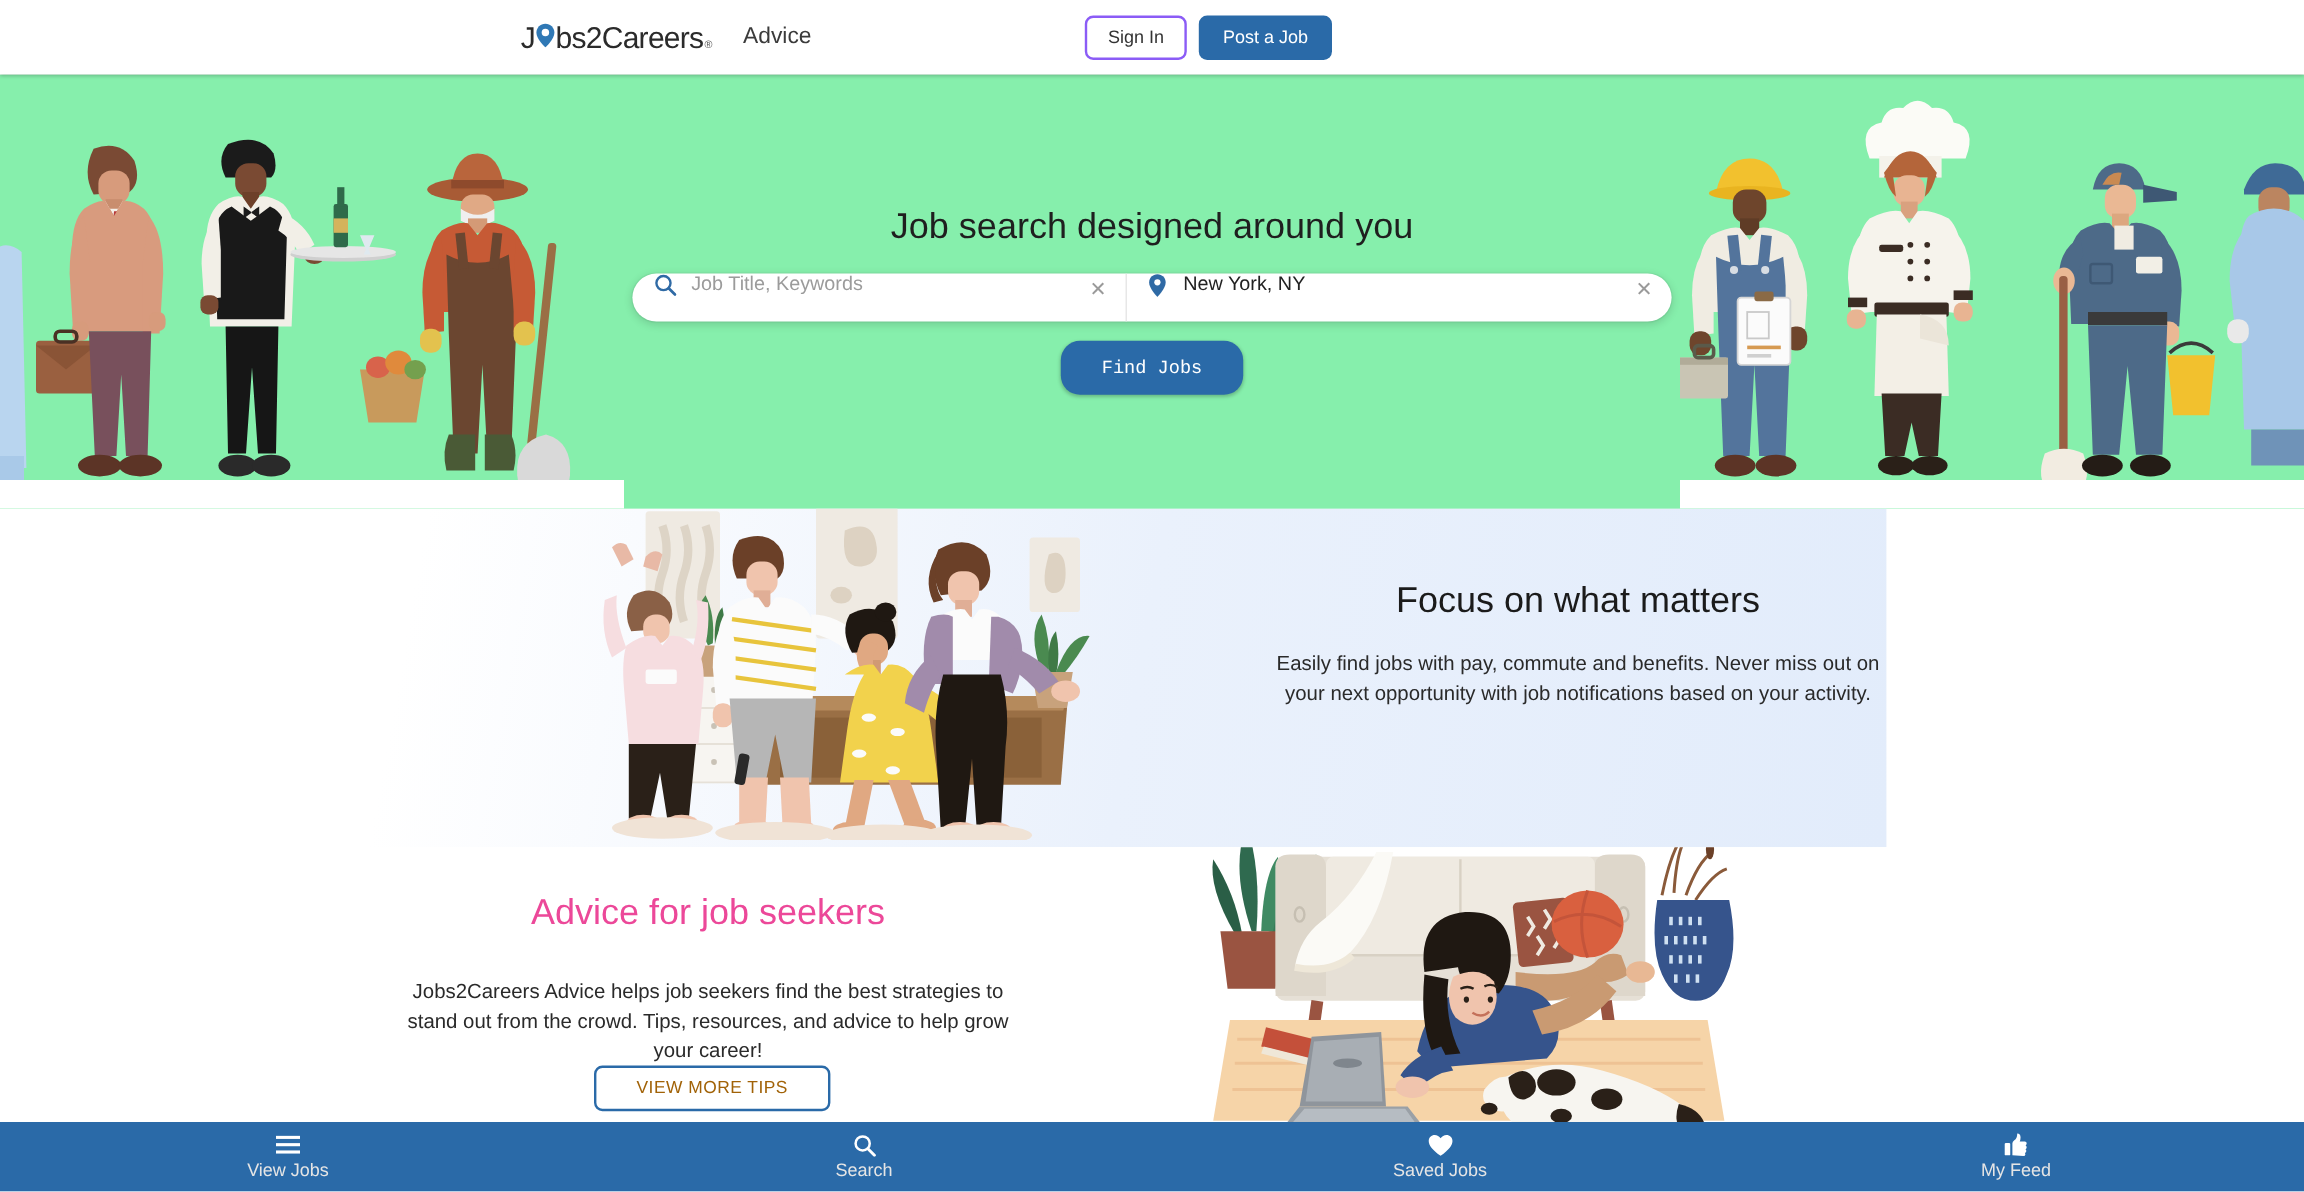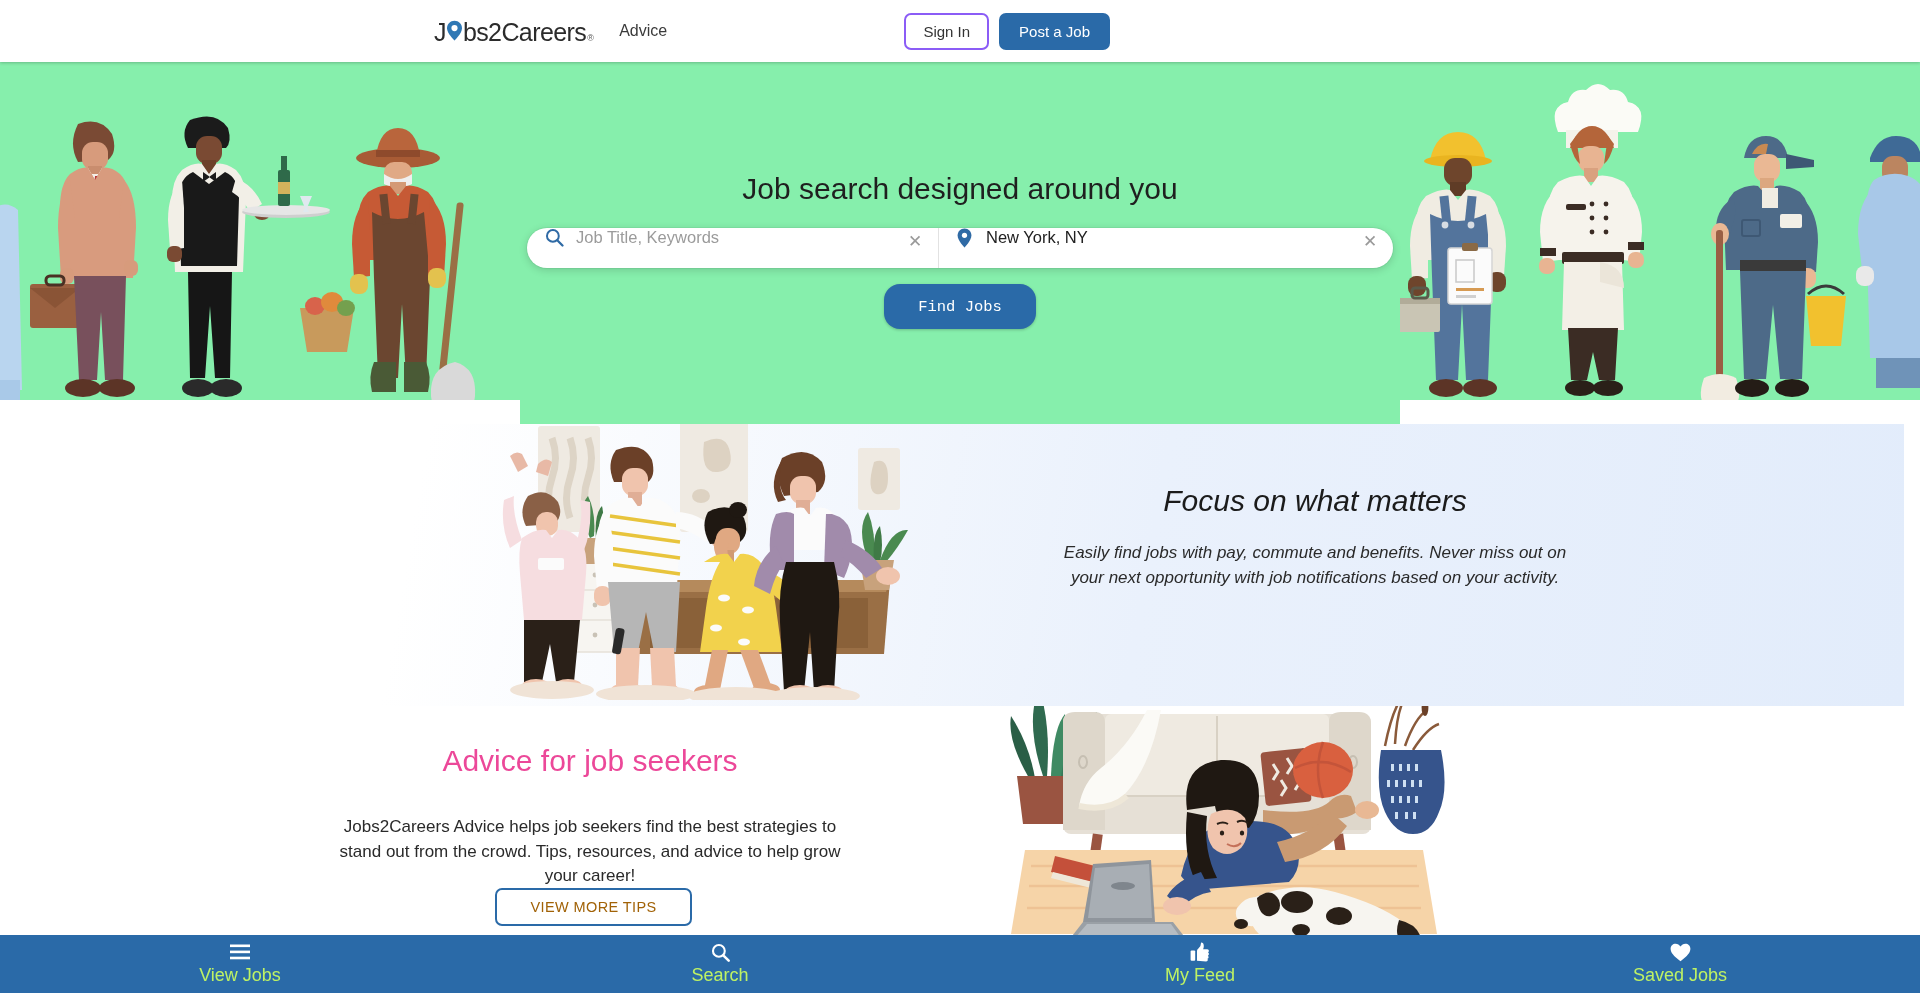--- a/index.html
+++ b/index.html
@@ -19,21 +19,21 @@
     box-shadow: 0 1px 3px rgba(0,0,0,0.22);
     z-index: 40;
   }
   .hdr-left { position: absolute; left: 434px; top: 0; height: 62px; display: flex; align-items: center; gap: 26px; }
   .logo { display: flex; align-items: baseline; font-size: 25px; letter-spacing: -0.6px; color: #2b2b2b; font-weight: 400; position: relative; }
   .logo .lg-j { font-size: 25px; }
   .logo .pin-o { position: relative; display: inline-block; width: 17px; height: 25px; }
   .logo .pin-o svg { position: absolute; left: 0; top: 4px; }
   .logo .lg-rest { font-size: 25px; }
   .logo .tm { font-size: 9px; vertical-align: super; color: #555; margin-left: 1px; }
-  .nav-advice { font-size: 16px; color: #3b3b3b; cursor: pointer; }
+  .nav-advice { font-size: 19px; color: #3b3b3b; cursor: pointer; }
 
   .hdr-right { position: absolute; right: 0; top: 0; height: 62px; display: flex; align-items: center; gap: 10px; padding-right: 810px; }
   .btn-signin {
     border: 2px solid #8b5cf6; color: #333; background: #fff;
     border-radius: 7px; font-size: 15px; padding: 8px 17px; cursor: pointer;
     font-family: "Liberation Sans", sans-serif;
   }
   .btn-post {
     border: none; background: #2a6aa8; color: #fff;
     border-radius: 7px; font-size: 15px; padding: 10px 20px; cursor: pointer;
@@ -76,24 +76,23 @@
     box-shadow: 0 1px 3px rgba(0,0,0,0.22);
   }
 
   
   .crowd { position: absolute; top: 0; height: 362px; pointer-events: none; }
   .crowd.left { left: 0; width: 520px; }
   .crowd.right { right: 0; width: 520px; }
 
   
   .focus {
-    position: absolute; top: 424px; left: 0; width: 1904px; height: 282px;
+    position: absolute; top: 424px; left: 0; width: 1572px; height: 282px;
     background: linear-gradient(100deg, #ffffff 0%, #ffffff 22%, #eaf1fc 60%, #e2ecfb 100%);
     overflow: hidden;
-    font-style: italic;
   }
   .focus-art { position: absolute; left: 490px; top: -4px; width: 420px; height: 280px; }
   .focus-text { position: absolute; left: 1055px; top: 60px; width: 520px; text-align: center; }
   .focus-h { font-size: 30px; font-weight: 400; color: #1b1b1b; }
   .focus-p { margin-top: 23px; font-size: 17px; line-height: 1.45; color: #2a2a2a; }
 
   
   .advice {
     position: absolute; top: 706px; left: 0; width: 1920px; height: 229px;
     background: #ffffff; overflow: hidden;
@@ -113,21 +112,21 @@
   .bottomnav {
     position: absolute; left: 0; bottom: 0; width: 1920px; height: 58px;
     background: #2a6aa8; display: flex; align-items: center;
     z-index: 50;
   }
   .bn-item {
     flex: 1; display: flex; flex-direction: column; align-items: center; justify-content: center;
     gap: 3px; color: #ffffff; cursor: pointer; height: 58px;
   }
   .bn-ic { height: 20px; display: flex; align-items: center; justify-content: center; }
-  .bn-lb { font-size: 18px; color: #bef264; }
+  .bn-lb { font-size: 15px; color: #e5e5e5; }
 </style>
 </head>
 <body>
 
 <div id="page">
 
   <div class="header">
     <div class="hdr-left">
       <div class="logo">
         <span class="lg-j">J</span>
@@ -635,30 +634,30 @@
       <span class="bn-ic">
         <svg width="19" height="19" viewBox="0 0 20 20">
           <circle cx="8.3" cy="8.3" r="6.2" fill="none" stroke="#ffffff" stroke-width="2.2"></circle>
           <line x1="12.9" y1="12.9" x2="18.6" y2="18.6" stroke="#ffffff" stroke-width="2.6" stroke-linecap="round"></line>
         </svg>
       </span>
       <span class="bn-lb">Search</span>
     </div>
     <div class="bn-item">
       <span class="bn-ic">
+        <svg width="21" height="19" viewBox="0 0 21 19">
+          <path d="M10.5 18.2 C3.4 13 0.6 9.4 0.6 5.8 C0.6 2.8 2.9 0.8 5.6 0.8 C7.6 0.8 9.4 1.9 10.5 3.6 C11.6 1.9 13.4 0.8 15.4 0.8 C18.1 0.8 20.4 2.8 20.4 5.8 C20.4 9.4 17.6 13 10.5 18.2z" fill="#ffffff"></path>
+        </svg>
+      </span>
+      <span class="bn-lb">Saved Jobs</span>
+    </div>
+    <div class="bn-item">
+      <span class="bn-ic">
         <svg width="20" height="20" viewBox="0 0 20 20">
           <rect x="0.6" y="8.4" width="4.6" height="10.4" rx="1" fill="#ffffff"></rect>
           <path d="M7 18.8 l0 -10 q0 -1.6 1.6 -2.6 q2.4 -1.6 2.4 -5.2 l0 -0.4 q2.8 0 2.8 3.4 q0 1.8 -0.7 3.2 l4.2 0 q1.6 0 1.6 1.6 q0 1.2 -0.9 1.7 q0.9 0.4 0.9 1.6 q0 1.2 -1 1.6 q0.7 0.5 0.7 1.5 q0 1.3 -1.2 1.6 q0.4 0.5 0.4 1.2 q0 1.4 -1.7 1.4z" fill="#ffffff"></path>
         </svg>
       </span>
       <span class="bn-lb">My Feed</span>
     </div>
-    <div class="bn-item">
-      <span class="bn-ic">
-        <svg width="21" height="19" viewBox="0 0 21 19">
-          <path d="M10.5 18.2 C3.4 13 0.6 9.4 0.6 5.8 C0.6 2.8 2.9 0.8 5.6 0.8 C7.6 0.8 9.4 1.9 10.5 3.6 C11.6 1.9 13.4 0.8 15.4 0.8 C18.1 0.8 20.4 2.8 20.4 5.8 C20.4 9.4 17.6 13 10.5 18.2z" fill="#ffffff"></path>
-        </svg>
-      </span>
-      <span class="bn-lb">Saved Jobs</span>
-    </div>
   </div>
 
 </div>
 
 </body></html>

